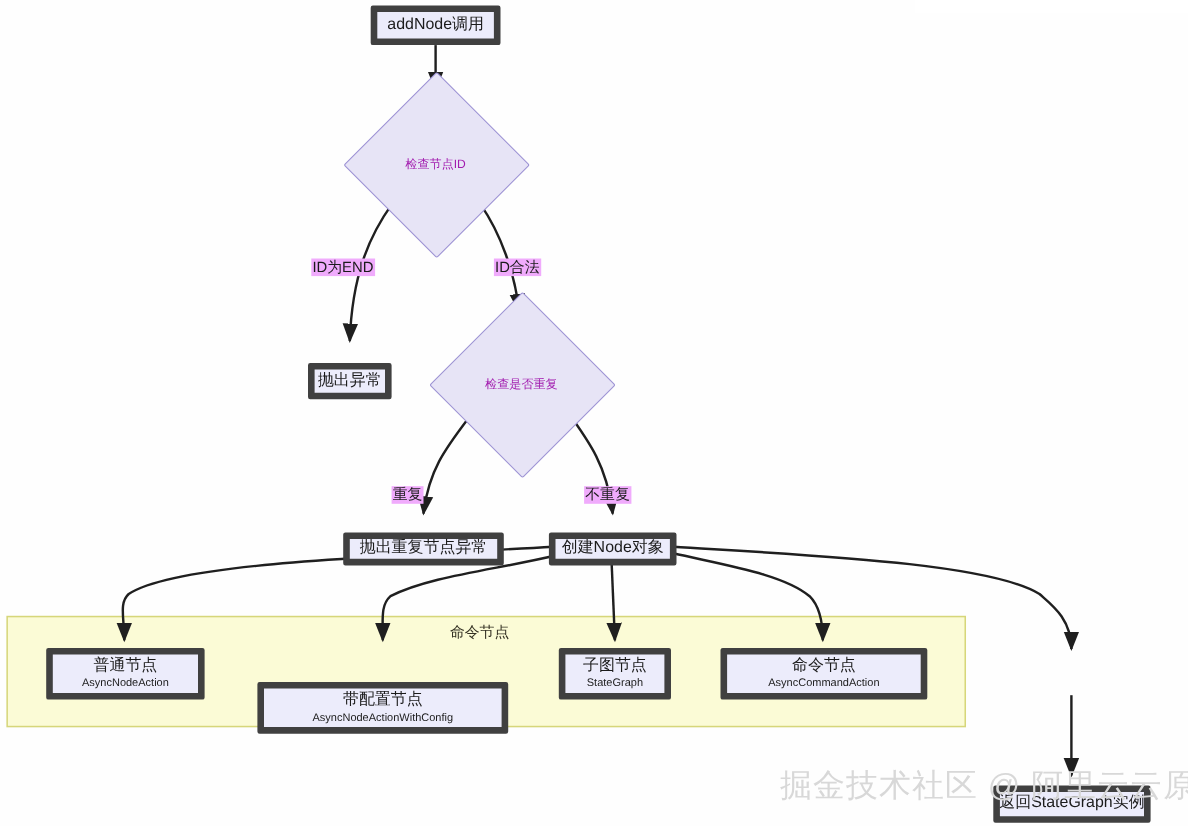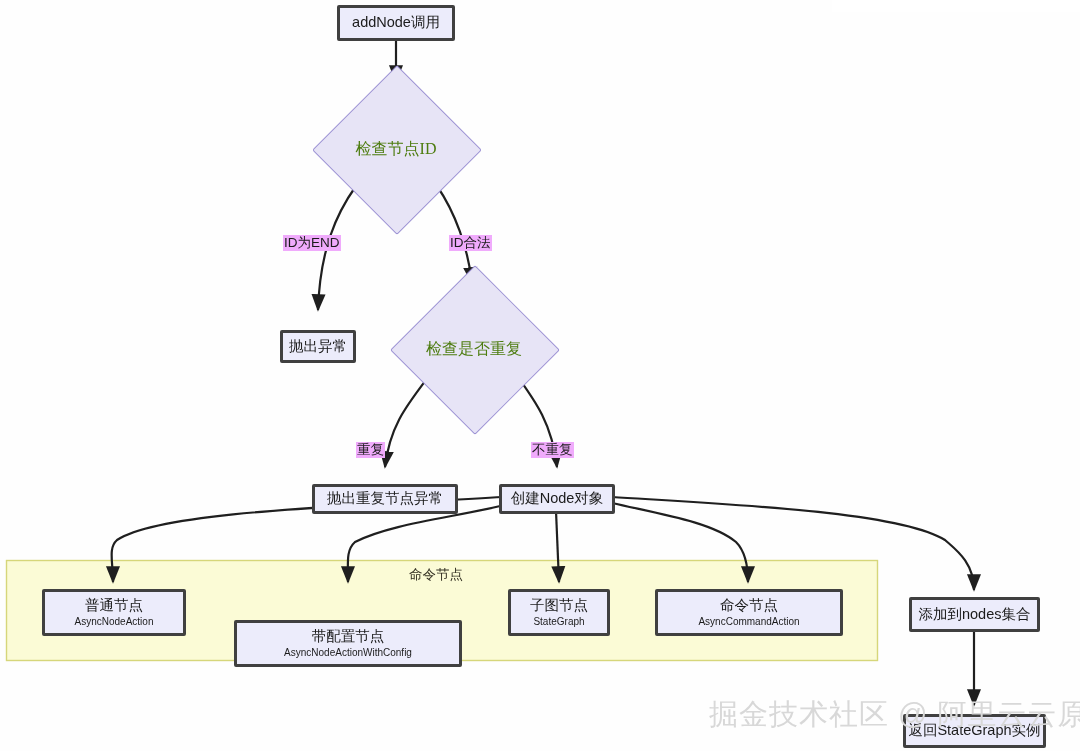--- a/index.html
+++ b/index.html
@@ -23,21 +23,21 @@
     top: 0;
     width: 1080px;
     height: 751px;
   }
   .node-box, .node-diamond, .edge-label, .cluster-label, .watermark {
     position: absolute;
     box-sizing: border-box;
   }
   .node-box {
     background: #ececfb;
-    border: 3px solid #404040;
+    border: 6px solid #404040;
     border-radius: 2px;
     display: flex;
     flex-direction: column;
     align-items: center;
     justify-content: center;
     color: #1b1b1b;
     font-size: 14.5px;
     line-height: 1.32;
     white-space: nowrap;
   }
@@ -56,24 +56,23 @@
     transform: rotate(45deg);
     border-radius: 2px;
   }
   .diamond-text {
     position: absolute;
     left: 0; top: 0;
     width: 100%; height: 100%;
     display: flex;
     align-items: center;
     justify-content: center;
-    color: #4d7c0f;
-    font-size: 16px;
-    white-space: nowrap;
-    font-family: Liberation Serif, serif;
+    color: #a21caf;
+    font-size: 11px;
+    white-space: nowrap;
   }
   .edge-label {
     background: #f0abfc;
     color: #1b1b1b;
     font-size: 13.5px;
     white-space: nowrap;
     padding: 0 1px;
     line-height: 1.2;
   }
   .cluster-label {
@@ -178,23 +177,20 @@
   <div class="node-box" style="left:508px; top:589px; width:102px; height:47px;">
     <span>子图节点</span>
     <span class="ln2">StateGraph</span>
   </div>
 
   <div class="node-box" style="left:655px; top:589px; width:188px; height:47px;">
     <span>命令节点</span>
     <span class="ln2">AsyncCommandAction</span>
   </div>
 
-  <div class="node-box" style="left:909px; top:597px; width:131px; height:35px;">
-    <span>添加到nodes集合</span>
-  </div>
 
   <div class="node-box" style="left:903px; top:714px; width:143px; height:34px;">
     <span>返回StateGraph实例</span>
   </div>
 
   <div class="edge-label" style="left:283px; top:235px;">
     <span>ID为END</span>
   </div>
 
   <div class="edge-label" style="left:449px; top:235px;">

